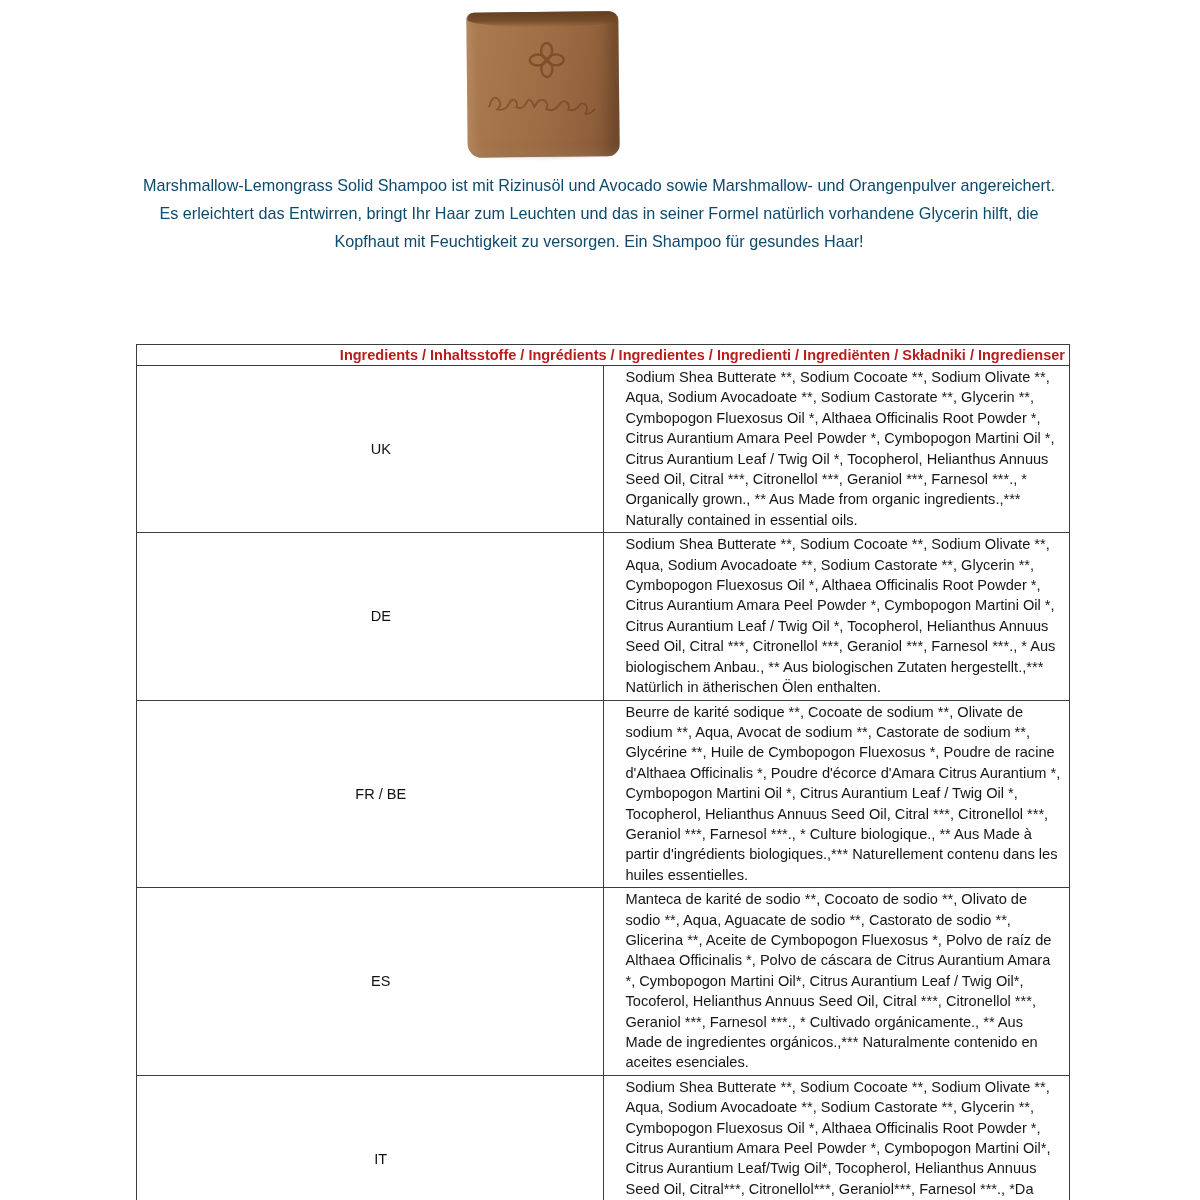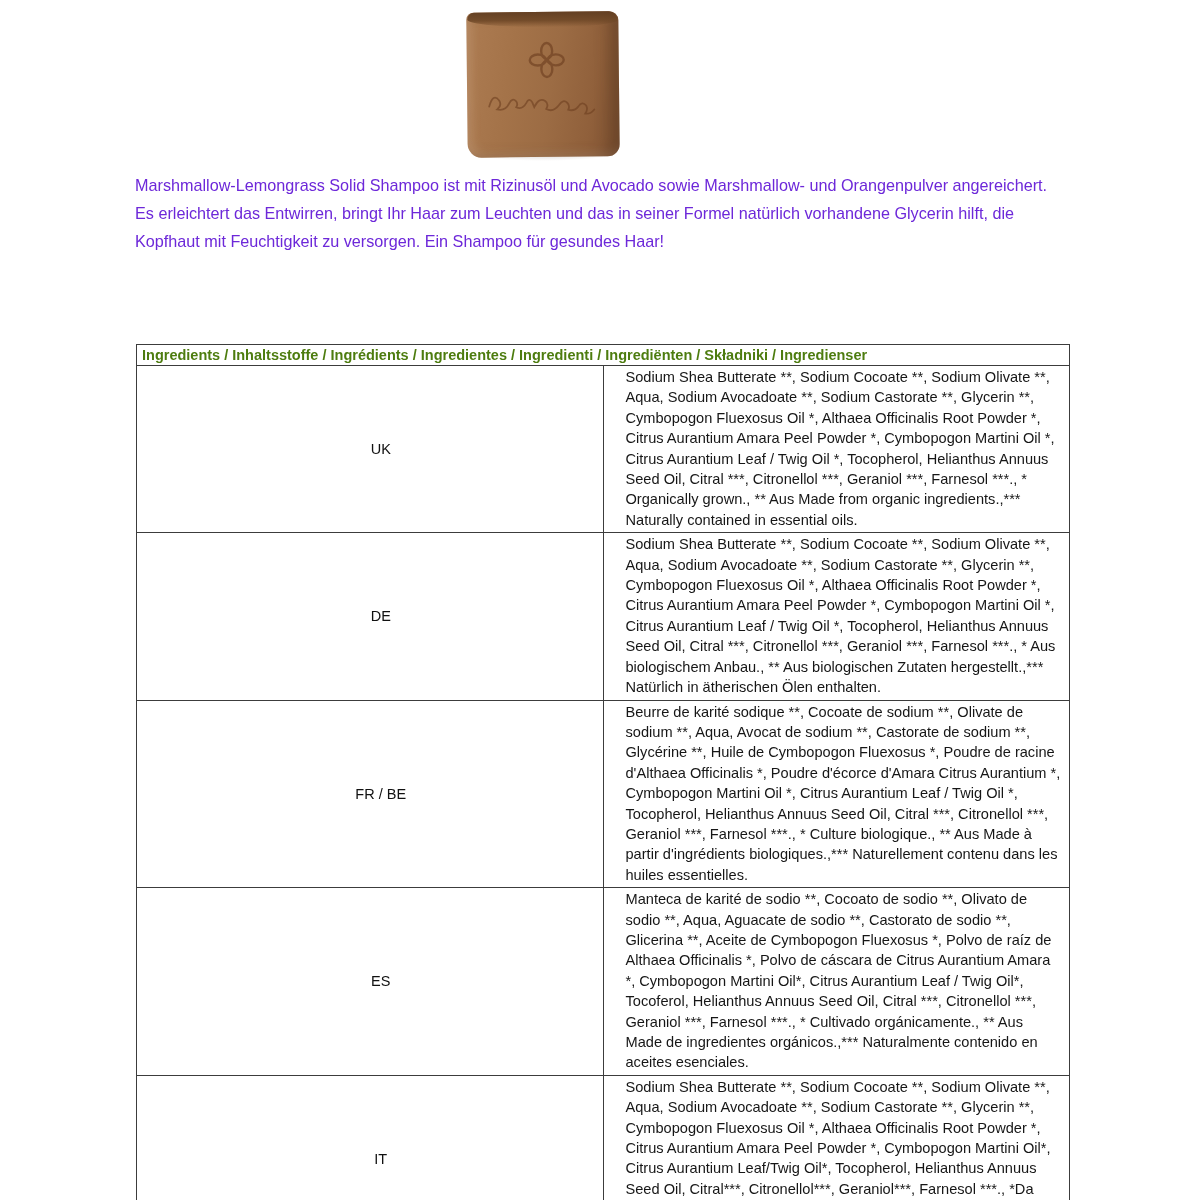--- a/index.html
+++ b/index.html
@@ -36,37 +36,37 @@
     opacity:0.9;
   }
   .soap-stamp {
     position:absolute; left:14px; top:26px; width:124px; height:96px;
     opacity:0.85;
   }
 
   
   .description {
     position:absolute; left:135px; top:171px; width:928px;
-    font-size:16.2px; line-height:28px; color:#6d28d9;
-    text-align:left;
+    font-size:16.2px; line-height:28px; color:#0c4a6e;
+    text-align:center;
   }
 
   
   .ing-table {
     position:absolute; left:136px; top:344px; width:934px;
     border-collapse:collapse;
     table-layout:fixed;
   }
   .ing-table th, .ing-table td {
     border:1px solid #3c3c3c;
     padding-left:22px;
   }
   .ing-table th.full-header {
-    font-size:14.5px; font-weight:bold; text-align:left;
-    padding:2px 4px 2px 5px; height:20px; color:#4d7c0f;
+    font-size:14.5px; font-weight:bold; text-align:right;
+    padding:2px 4px 2px 5px; height:20px; color:#b91c1c;
   }
   .lang-cell {
     width:65px; text-align:center; vertical-align:middle;
     font-size:14.5px; font-weight:normal; color:#111;
   }
   .text-cell {
     font-size:14.6px; line-height:20.4px; color:#161616;
     padding:1px 8px 2px 7px; vertical-align:middle;
     text-align:left;
   }

